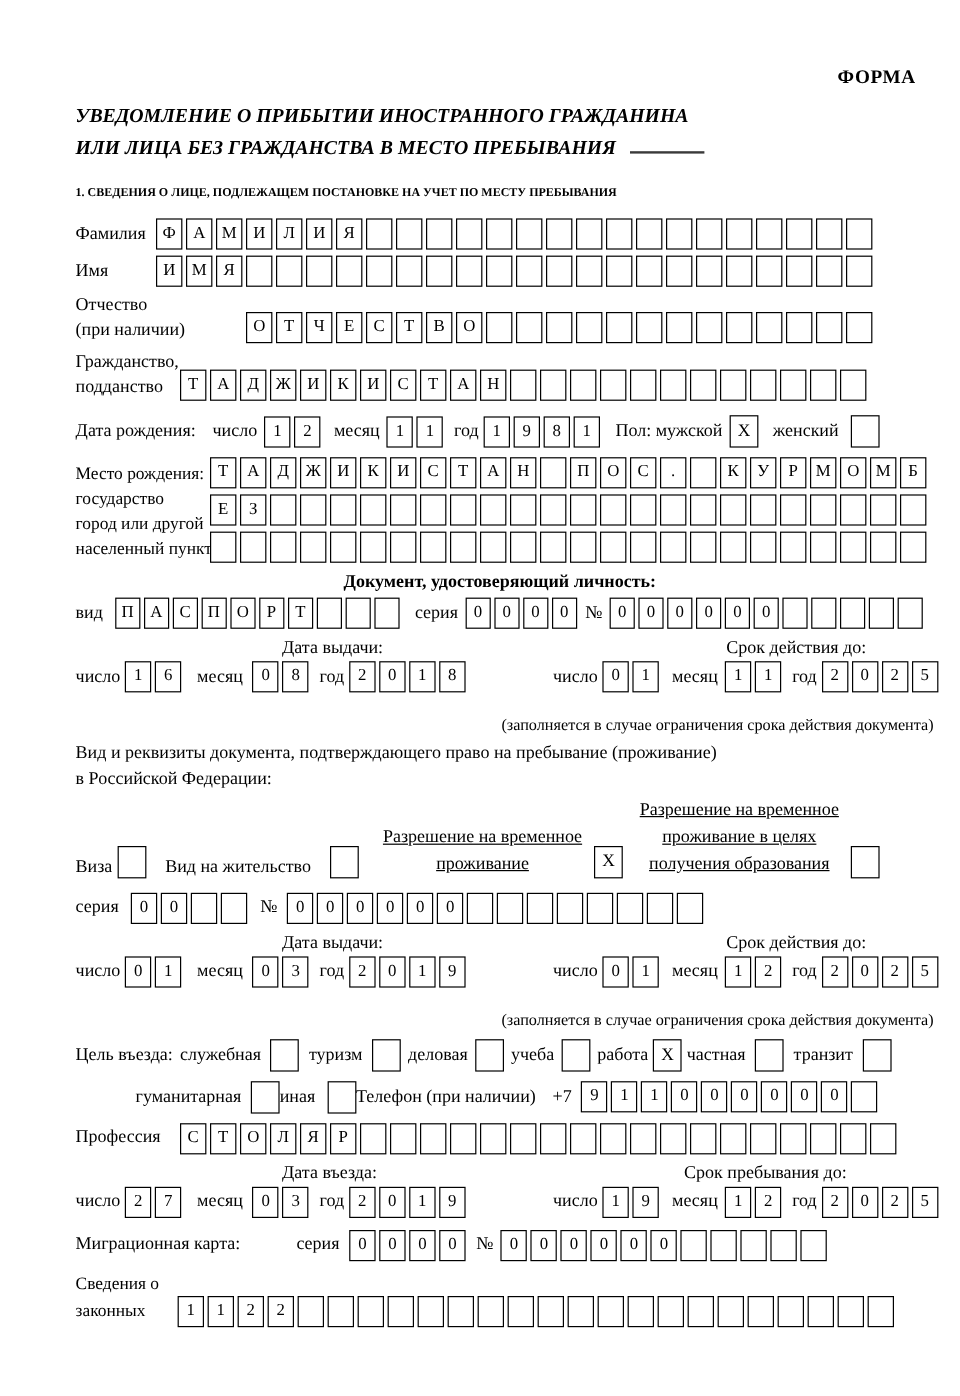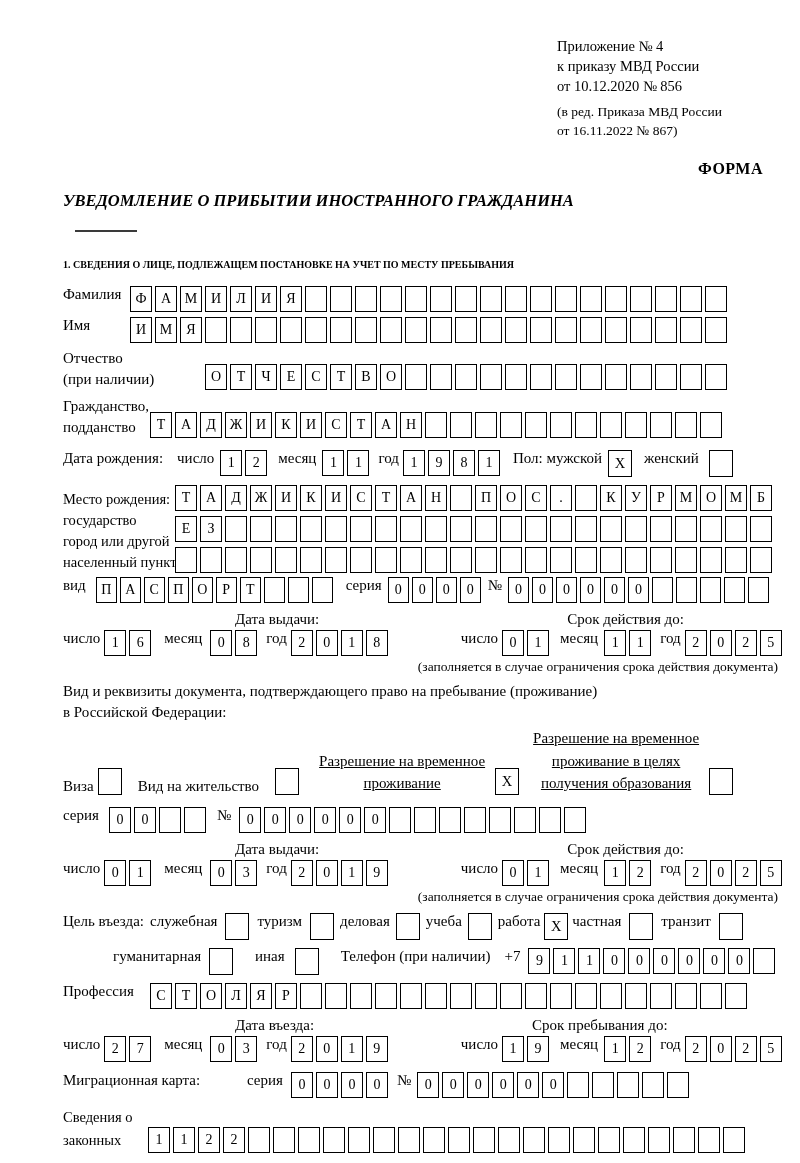--- a/index.html
+++ b/index.html
@@ -14,74 +14,65 @@
   .appendix .edition { margin-top:7px; font-size:13.5px; }
 
   .forma { margin-top:20px; text-align:right; padding-right:27px; font-weight:bold; font-size:16px; letter-spacing:.5px; }
 
   .title { margin-top:10px; text-align:left; font-weight:bold; font-size:16.5px; line-height:1.55;font-style:italic; }
   .blank-line { display:inline-block; width:62px; border-bottom:2.5px solid #3a3a3a; margin-left:12px; }
 
   .section1 { margin-top:20px; font-weight:bold; font-size:10px; }
 
   .row { display:flex; align-items:flex-end; }
-  .ac { align-items:flex-start; }
+  .ac { align-items:center; }
   .lbl { flex-shrink:0; white-space:nowrap; }
   .cells { display:flex; flex-shrink:0; }
   .cell {
     width:22px; height:26px; border:1.6px solid #000; margin-right:3px;
     display:flex; align-items:center; justify-content:center;
     font-size:14px; flex-shrink:0; background:#fff;
   }
   .tight .cell { width:21px; }
   .cbx {
     width:24px; height:27px; border:1.6px solid #000; flex-shrink:0;
     display:inline-flex; align-items:center; justify-content:center; font-size:14.5px; background:#fff;
   }
   .lh21 > div { line-height:21px; }
   .lh23 > div { line-height:23.5px; }
 
   .w67 { width:67px; } .w87 { width:87px; } .w112 { width:112px; }
   .w142 { width:142px; } .w85 { width:85px; } .w152 { width:156px; }
 
   .ml4{margin-left:4px}.ml6{margin-left:6px}.ml8{margin-left:8px}.ml10{margin-left:10px}
   .ml12{margin-left:12px}.ml14{margin-left:14px}.ml16{margin-left:16px}.ml20{margin-left:20px}
-  .ml22{margin-left:22px}.ml28{margin-left:28px}.ml50{margin-left:50px}.ml70{margin-left:70px}
+  .ml22{}.ml28{margin-left:28px}.ml50{margin-left:50px}.ml70{margin-left:70px}
   .mt2{margin-top:2px}.mt4{margin-top:4px}.mt5{margin-top:5px}.mt6{margin-top:6px}
   .mt8{margin-top:8px}.mt10{margin-top:10px}.mt12{margin-top:12px}.mt16{margin-top:16px}
 
   .center-bold { text-align:center; font-weight:bold; margin-top:8px; padding-right:20px; }
-  .heads { display:flex; margin-top:8px; }
+  .heads { display:flex; margin-top:8px;gap:38px; }
   .h1off { margin-left:172px; }
   .h2off { margin-left:248px; }
   .h2off-entry { margin-left:218px; }
-  .note-right { text-align:right; font-size:13.5px; margin-top:3px; padding-right:12px; }
+  .note-right { text-align:right; font-size:13.5px; margin-top:19px; padding-right:12px; }
   .opt-text { text-align:center; line-height:1.5; flex-shrink:0;text-decoration:underline; }
 </style>
 </head>
 <body>
 
 <div class="page">
 
-  <div class="appendix">
-    <div>Приложение № 4</div>
-    <div>к приказу МВД России</div>
-    <div>от 10.12.2020 № 856</div>
-    <div class="edition">
-      <div>(в ред. Приказа МВД России</div>
-      <div>от 16.11.2022 № 867)</div>
-    </div>
-  </div>
 
   <div class="forma">ФОРМА</div>
 
   <div class="title">
     <div>УВЕДОМЛЕНИЕ О ПРИБЫТИИ ИНОСТРАННОГО ГРАЖДАНИНА</div>
     <div>
-      <span class="blank-line"></span>
+      <span>ИЛИ ЛИЦА БЕЗ ГРАЖДАНСТВА В МЕСТО ПРЕБЫВАНИЯ</span><span class="blank-line"></span>
     </div>
   </div>
 
   <div class="section1">1. СВЕДЕНИЯ О ЛИЦЕ, ПОДЛЕЖАЩЕМ ПОСТАНОВКЕ НА УЧЕТ ПО МЕСТУ ПРЕБЫВАНИЯ</div>
 
   <div class="row mt16 ac">
     <span class="lbl w67">Фамилия</span>
     <span class="cells">
         <span class="cell">Ф</span>
         <span class="cell">А</span>
@@ -309,20 +300,21 @@
           <span class="cell"></span>
           <span class="cell"></span>
           <span class="cell"></span>
           <span class="cell"></span>
           <span class="cell"></span>
           <span class="cell"></span>
         </div>
     </div>
   </div>
 
+  <div class="center-bold">Документ, удостоверяющий личность:</div>
 
   <div class="row mt4 ac tight">
     <span class="lbl">вид</span>
     <span class="cells ml10">
         <span class="cell">П</span>
         <span class="cell">А</span>
         <span class="cell">С</span>
         <span class="cell">П</span>
         <span class="cell">О</span>
         <span class="cell">Р</span>

